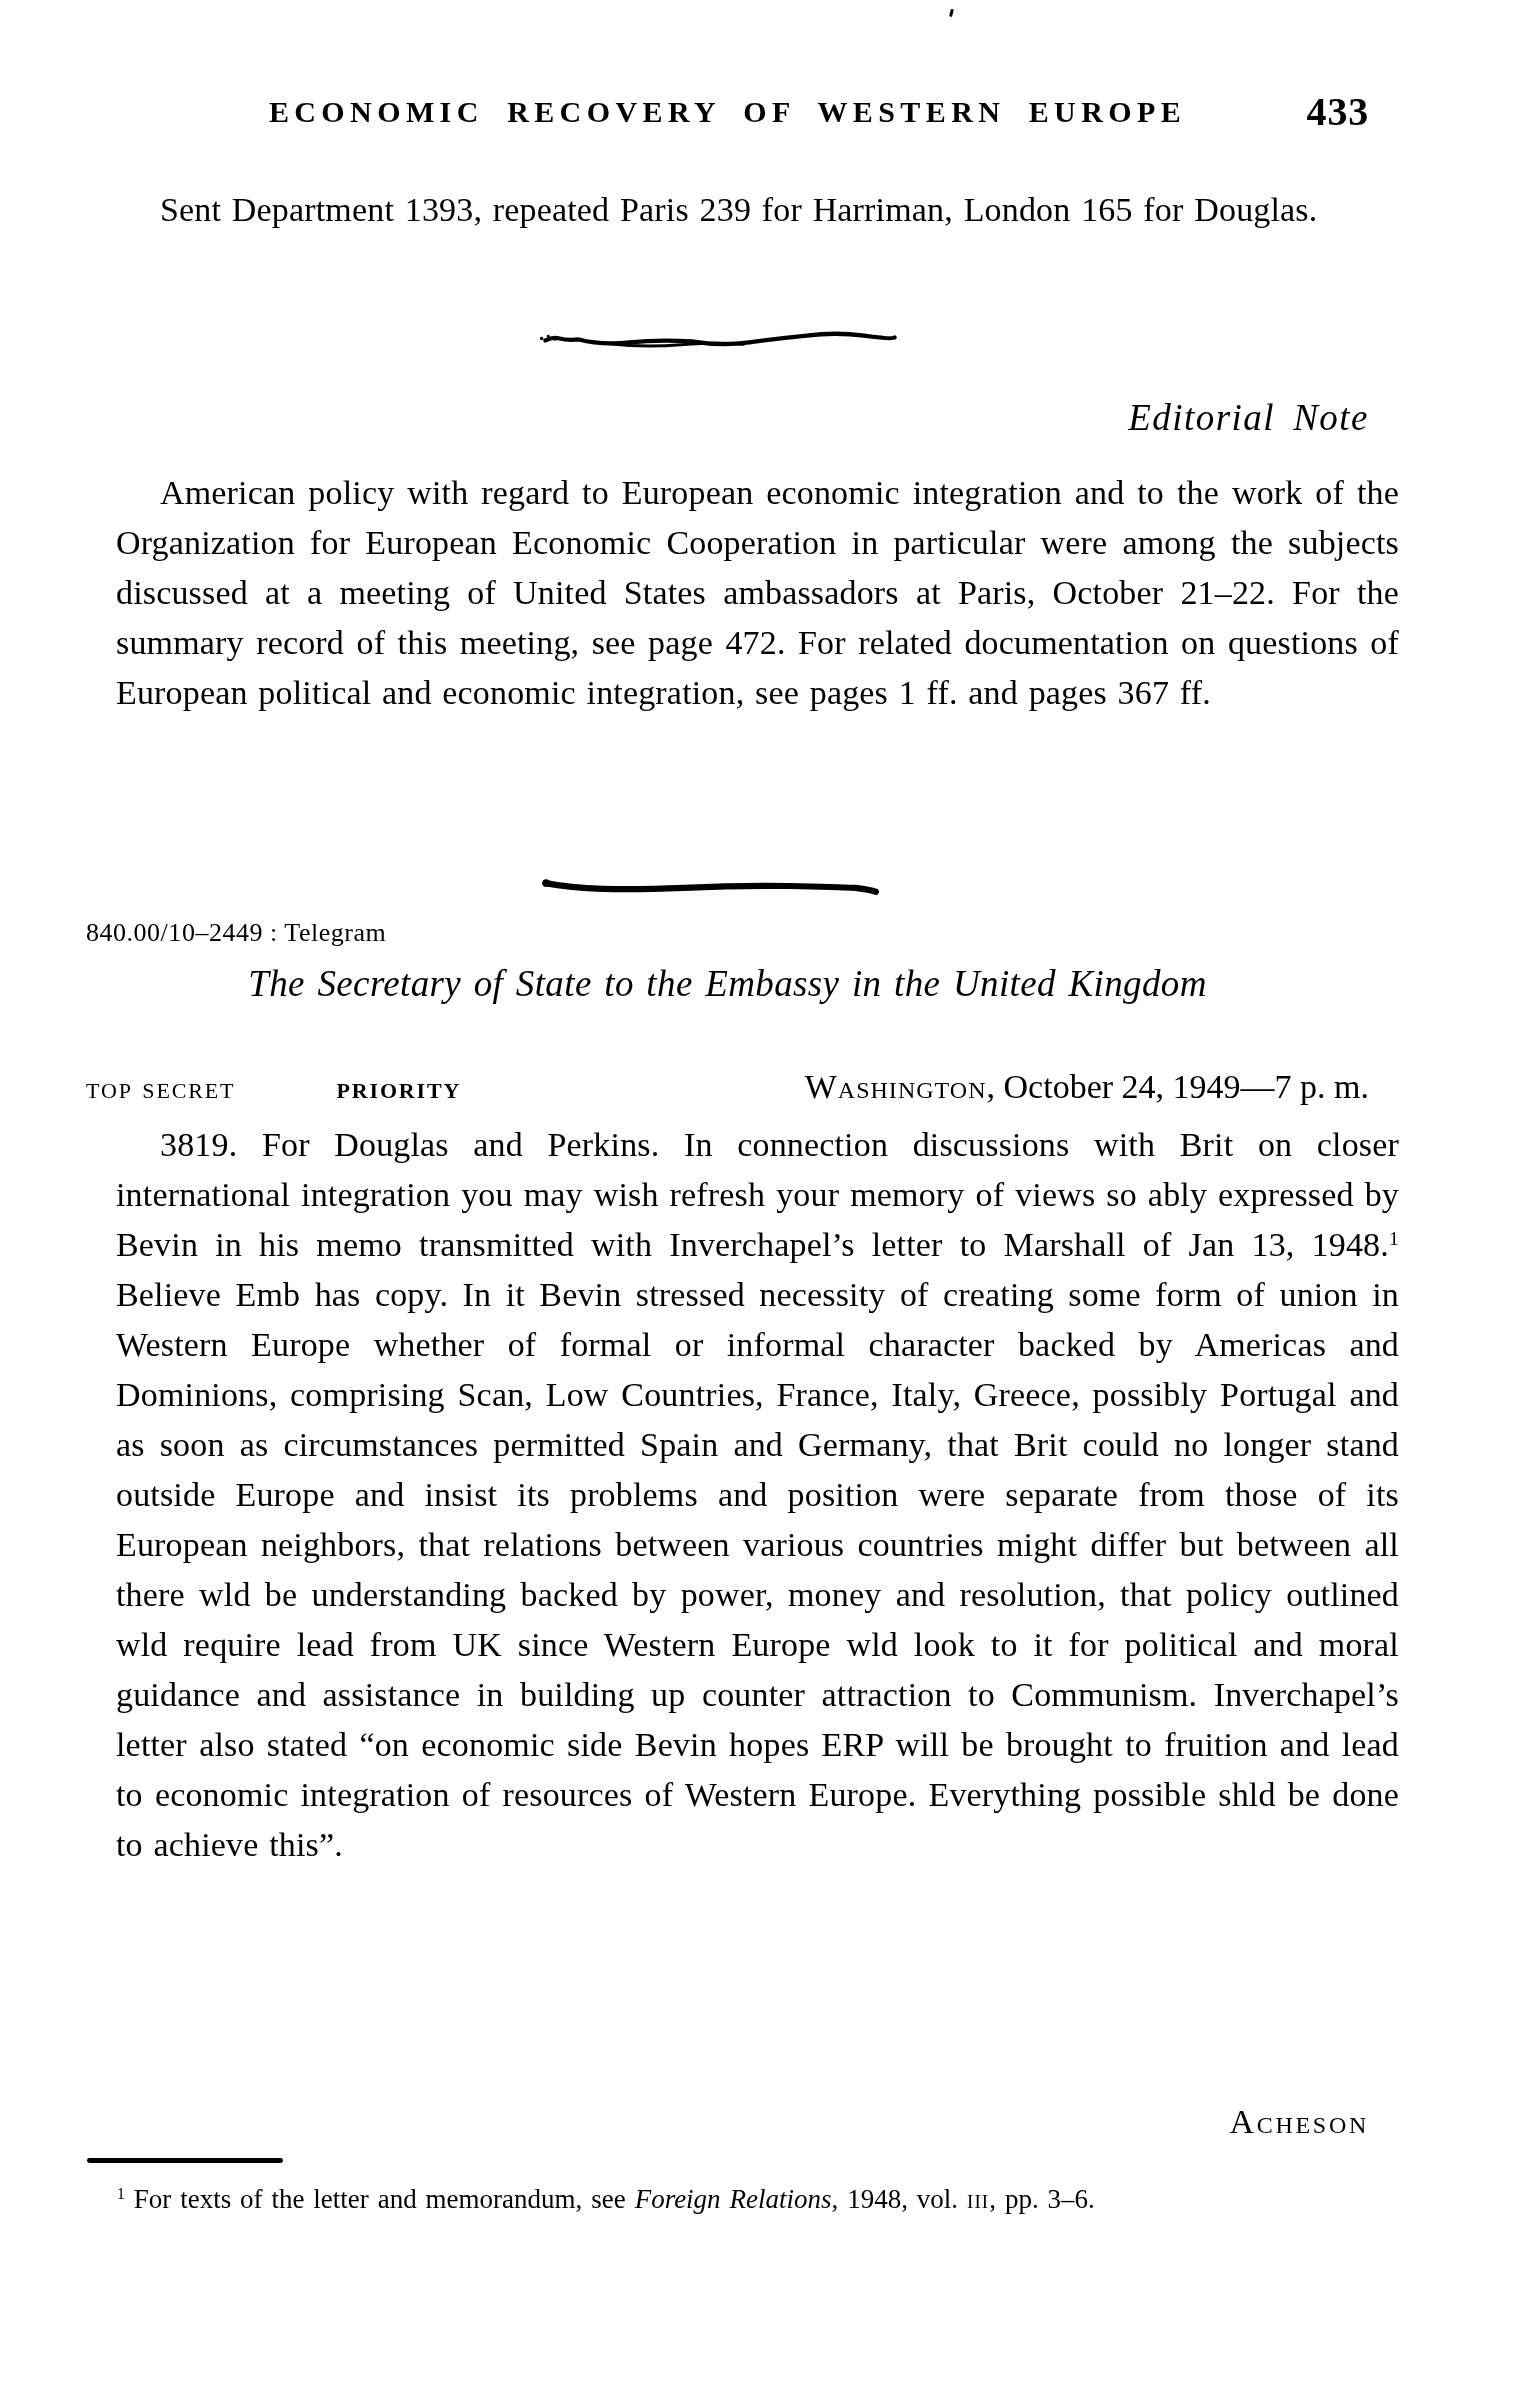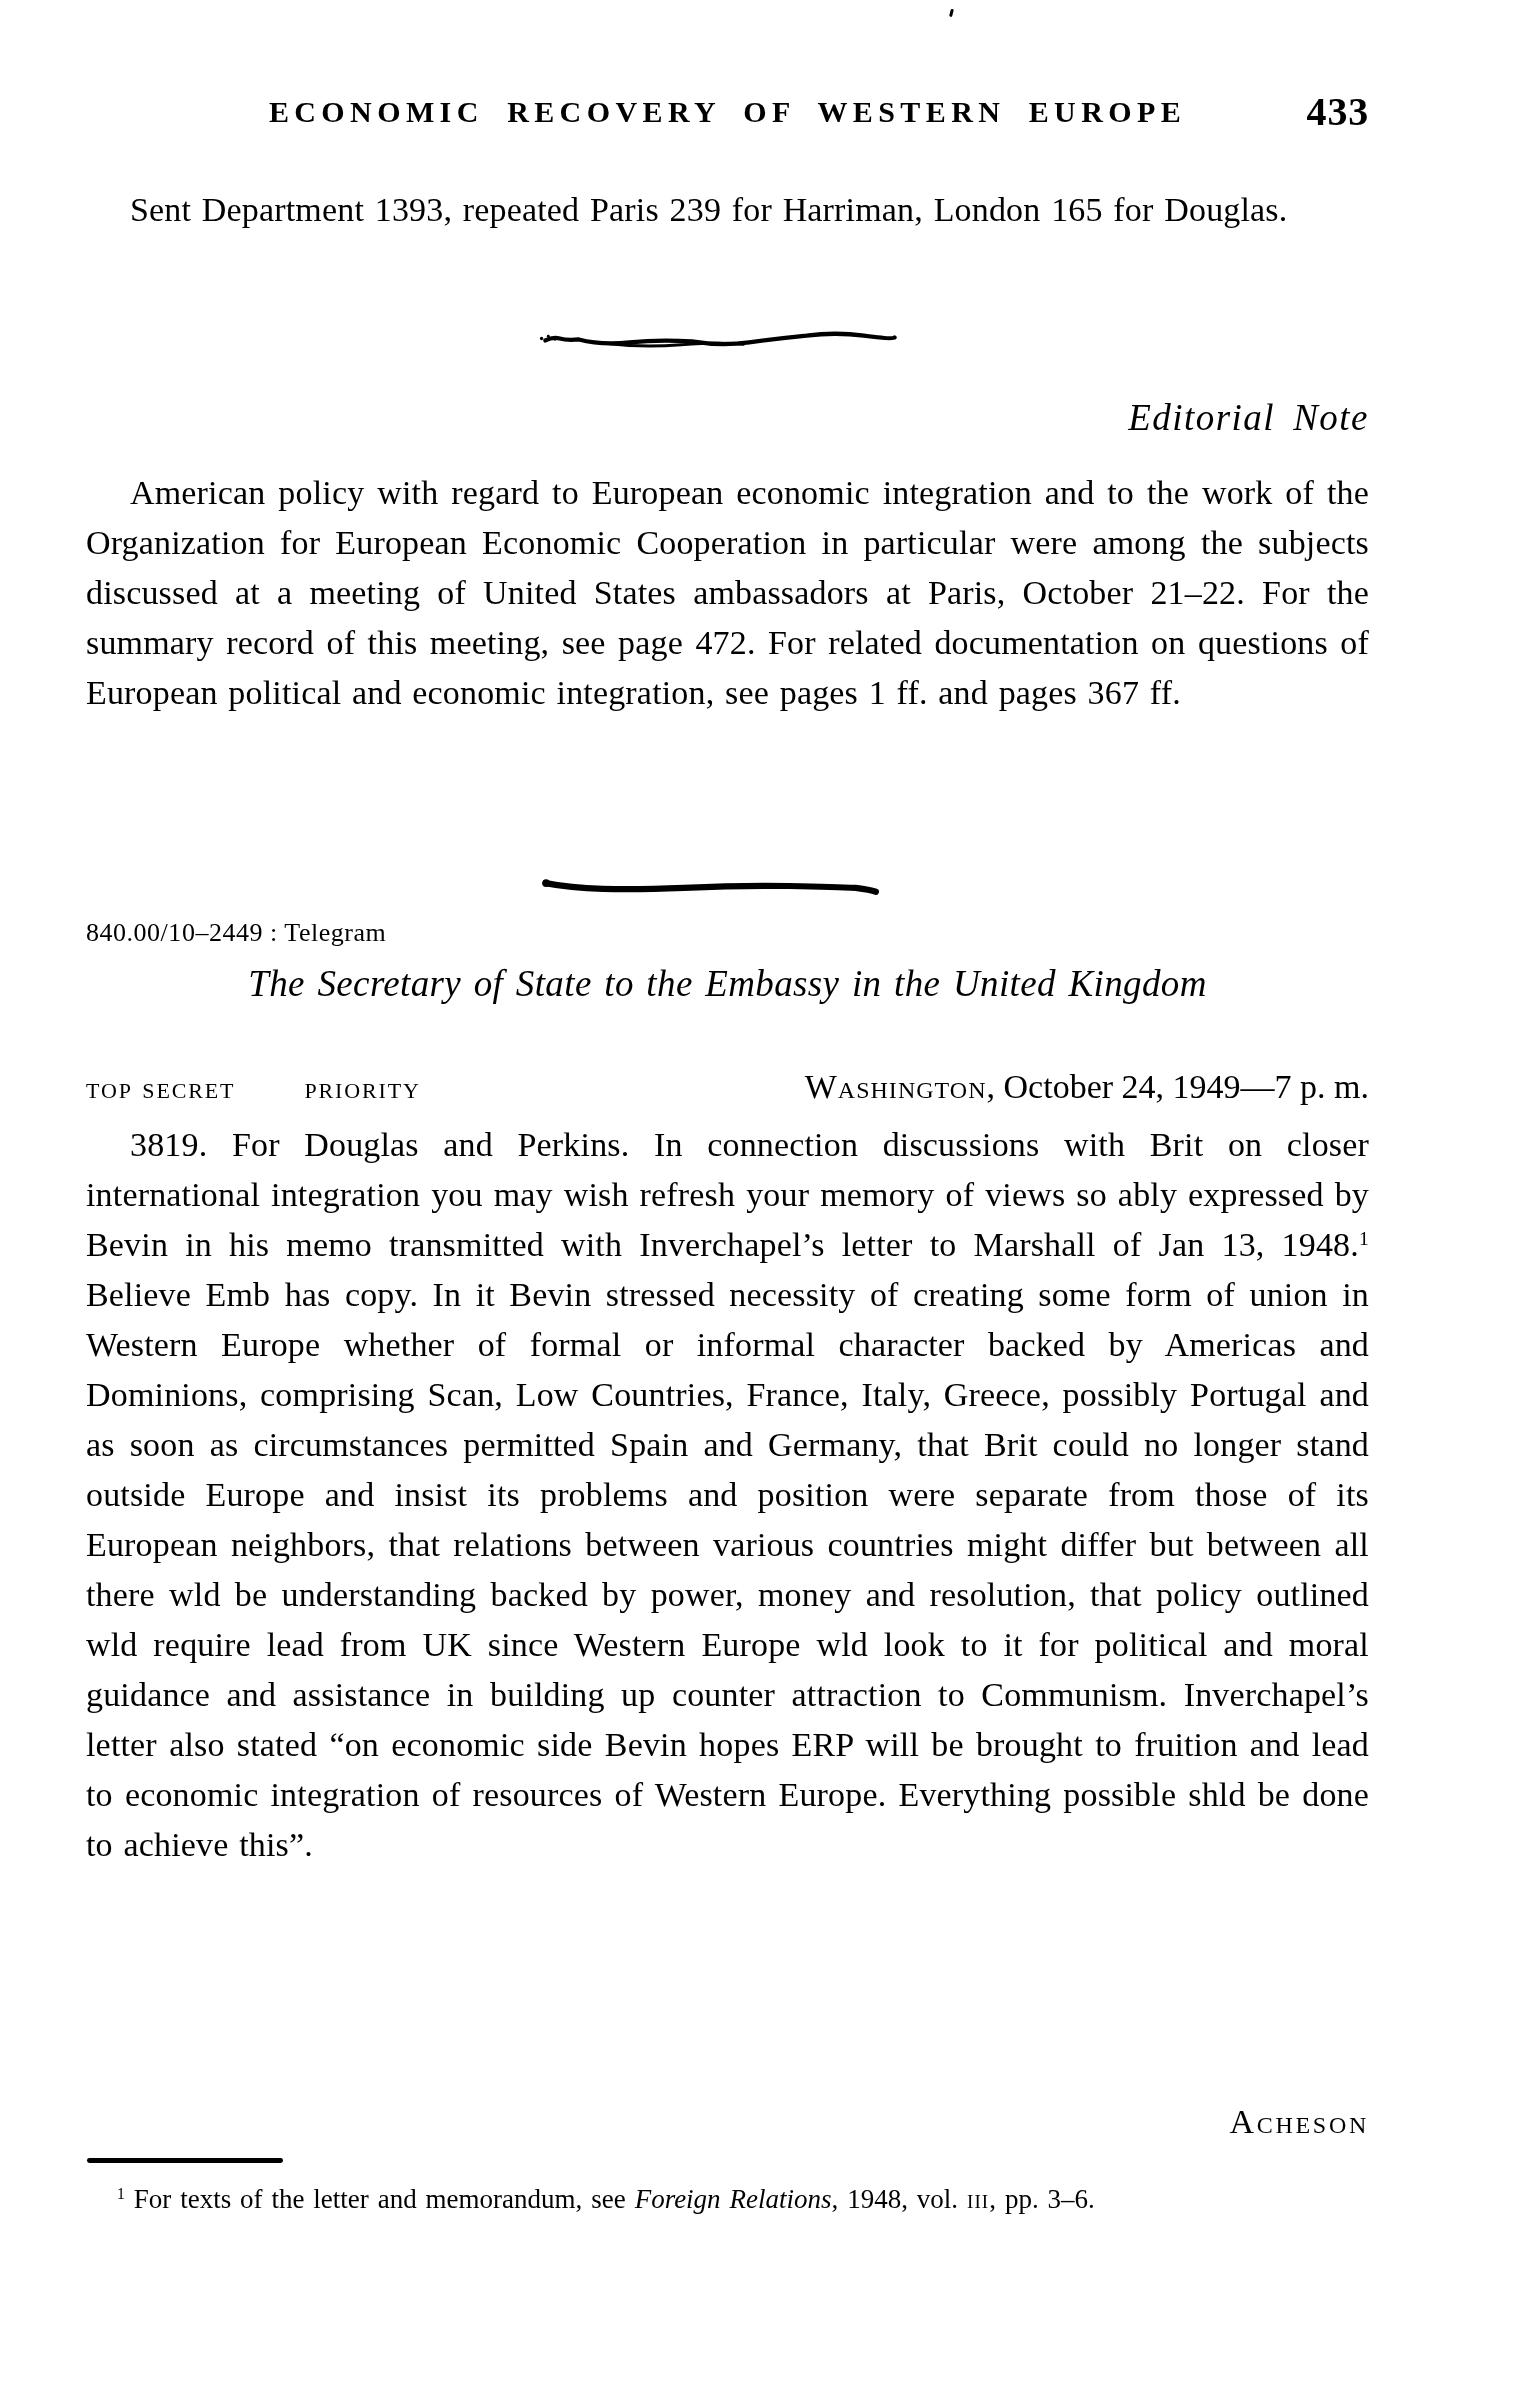--- a/index.html
+++ b/index.html
@@ -31,20 +31,21 @@
   }
 
   
   .bodytext {
     font-size: 34px;
     line-height: 50px;
     text-align: justify;
     text-justify: inter-word;
     letter-spacing: 0.005em;
     word-spacing: 0.06em;
+    margin-left: 30px;
   }
   .indent { text-indent: 44px; }
   p { margin: 0; }
 
   .signature {
     text-align: right;
     padding-right: 14.4px;
     font-size: 34px;
     font-variant: small-caps;
     letter-spacing: 0.08em;
@@ -77,21 +78,21 @@
     word-spacing: 0.08em;
     white-space: nowrap;
   }
 
   .class-line { top: 1053px; height: 53px; display: flex; align-items: flex-end; }
   .class-label, .precedence-label {
     font-variant: small-caps;
     font-size: 31px;
     letter-spacing: 0.06em;
   }
-  .precedence-label { margin-left: 69px; }
+  .precedence-label { margin-left: 101px; font-weight: bold; }
   .dateline { margin-left: auto; font-size: 34px; white-space: nowrap; }
   .dateline .place { font-variant: small-caps; letter-spacing: 0.03em; }
 
   .tg-body { top: 1120px; }
 
   sup.fnref {
     font-size: 58%;
     line-height: 0;
     vertical-align: baseline;
     position: relative;

